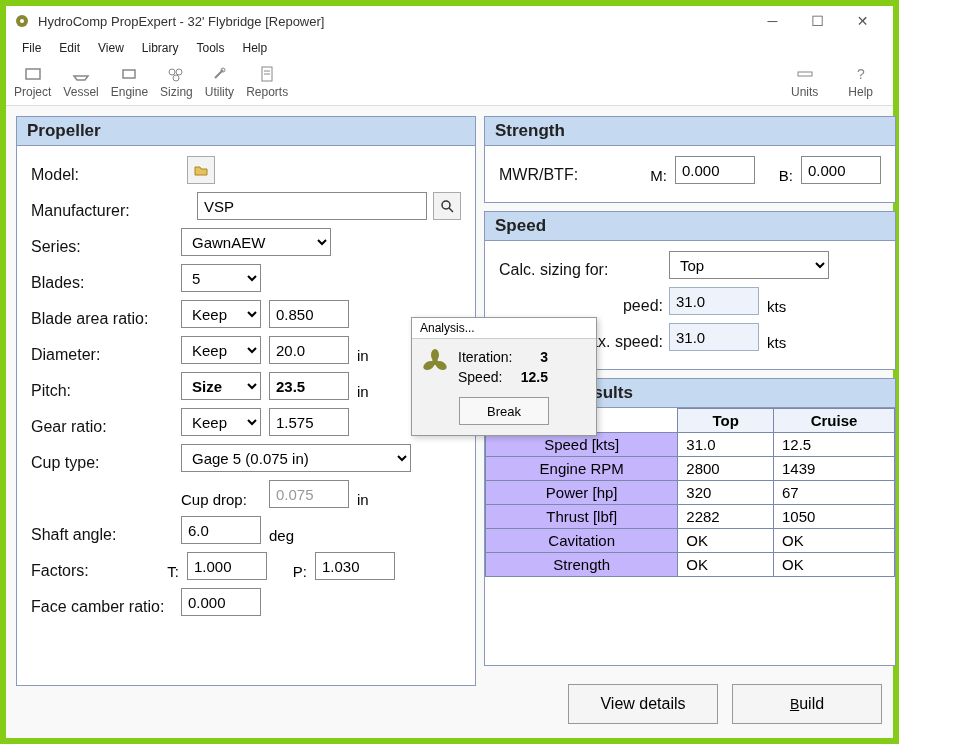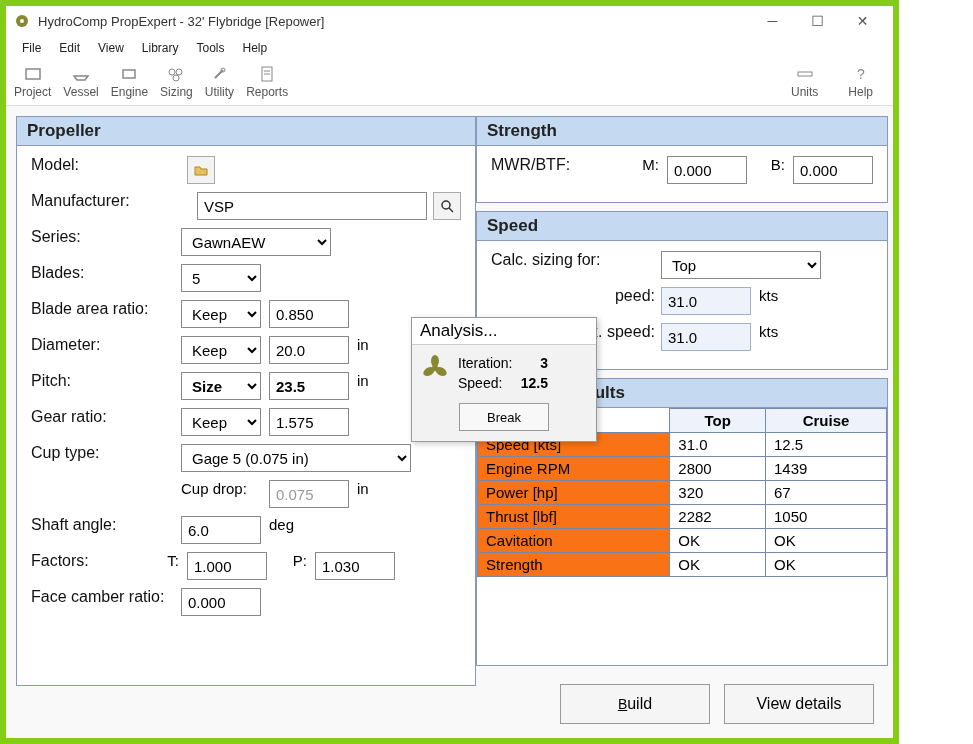--- a/index.html
+++ b/index.html
@@ -10,43 +10,43 @@
 .titlebar .title { flex: 1; color: #333; font-size: 13px; }
 .win-btns { display: flex; }
 .win-btn { width: 45px; height: 30px; display: flex; align-items: center; justify-content: center; color: #555; font-size: 14px; }
 .menubar { display: flex; padding: 2px 8px; background: #fff; gap: 2px; }
 .menu-item { padding: 3px 8px; font-size: 12px; color: #222; }
 .toolbar { display: flex; padding: 4px 8px 6px 8px; background: #fff; border-bottom: 1px solid #ddd; }
 .tool { display: flex; flex-direction: column; align-items: center; margin-right: 12px; color: #555; font-size: 12px; }
 .tool-icon { width: 20px; height: 20px; margin-bottom: 1px; }
 .tool-label { font-size: 12px; color: #555; }
 .tool-right { margin-left: auto; display: flex; gap: 18px; }
-.content { padding: 10px; display: flex; height: calc(100% - 30px - 26px - 48px); }
+.content { padding: 10px; display: flex; gap: 8px; height: calc(100% - 30px - 26px - 48px); }
 .left-col { flex: 0 0 460px; }
 .right-col { flex: 1; display: flex; flex-direction: column; gap: 8px; }
 .panel { border: 1px solid #8899bb; background: #fff; }
 .panel-header { background: #c5d9f1; padding: 4px 10px; font-weight: bold; font-size: 17px; color: #222; border-bottom: 1px solid #8899bb; }
 .panel-body { padding: 10px 14px; }
-.row { display: flex; align-items: flex-start; margin-bottom: 8px; }
+.row { display: flex; align-items: flex-end; margin-bottom: 8px; }
 .label { width: 150px; font-size: 16px; color: #111; }
 input.txt, select.sel { border: 1px solid #888; background: #fff; height: 28px; padding: 2px 6px; font-size: 15px; }
 input.txt { }
 input.txt.readonly { background: #eef3fb; border-color: #a0b0c8; }
 .mini-btn { width: 28px; height: 28px; border: 1px solid #aaa; background: #f3f3f3; margin-left: 6px; display: flex; align-items: center; justify-content: center; }
 .unit { margin-left: 8px; font-size: 15px; }
 .sub-label { font-size: 15px; margin-right: 8px;}
 .btn { height: 36px; padding: 0 18px; border: 1px solid #999; background: #f5f5f5; font-size: 15px; }
 .btn.big { height: 40px; width: 150px; font-size: 16px; }
 .bottom-btns { display: flex; justify-content: flex-end; gap: 14px; padding: 10px 14px 0 0; }
 table.results { width: 100%; border-collapse: collapse; }
 table.results th, table.results td { border: 1px solid #7a88aa; padding: 3px 8px; font-size: 15px; text-align: left; }
 table.results th { background: #eef3fb; font-weight: bold; text-align: center; }
-table.results td:first-child { background: #f97316; }
+table.results td:first-child { background: #c4b5fd; text-align: center; }
 .dialog { position: absolute; left: 405px; top: 311px; width: 186px; border: 1px solid #999; background: #f2f2f2; box-shadow: 2px 2px 6px rgba(0,0,0,0.2); z-index: 100; }
-.dialog-title { background: #fff; border-bottom: 1px solid #ccc; padding: 3px 8px; font-size: 17px; }
+.dialog-title { background: #fff; border-bottom: 1px solid #ccc; padding: 3px 8px; font-size: 12px; }
 .dialog-body { padding: 10px; }
 .dlg-row { display: flex; font-size: 13px; margin-bottom: 4px; }
 .dlg-row .k { width: 60px; }
 .dlg-row .v { font-weight: bold; width: 30px; text-align: right; }
 .prop-icon { width: 26px; height: 26px; float: left; margin-right: 10px; margin-bottom: 6px;}
 .dlg-btn { display: block; margin: 8px auto 0 auto; width: 90px; height: 28px; border: 1px solid #999; background: #f8f8f8; font-size: 13px; }
 .panel.prop { height: 570px; }
 select.sel { appearance: auto; }
 .bold-input { font-weight: bold; }
 </style>
@@ -307,22 +307,22 @@
                   <td>Strength</td>
                   <td>OK</td>
                   <td>OK</td>
                 </tr>
           </tbody>
             </table>
         </div>
       </div>
 
       <div class="bottom-btns">
+        <button class="btn big">View details</button>
         <button class="btn big"><u>B</u>uild</button>
-        <button class="btn big">View details</button>
       </div>
 
     </div>
   </div>
 
   <div class="dialog">
     <div class="dialog-title">Analysis...</div>
     <div class="dialog-body">
       <svg class="prop-icon" viewBox="0 0 26 26">
         <circle cx="13" cy="13" r="3" fill="#888833"></circle>

